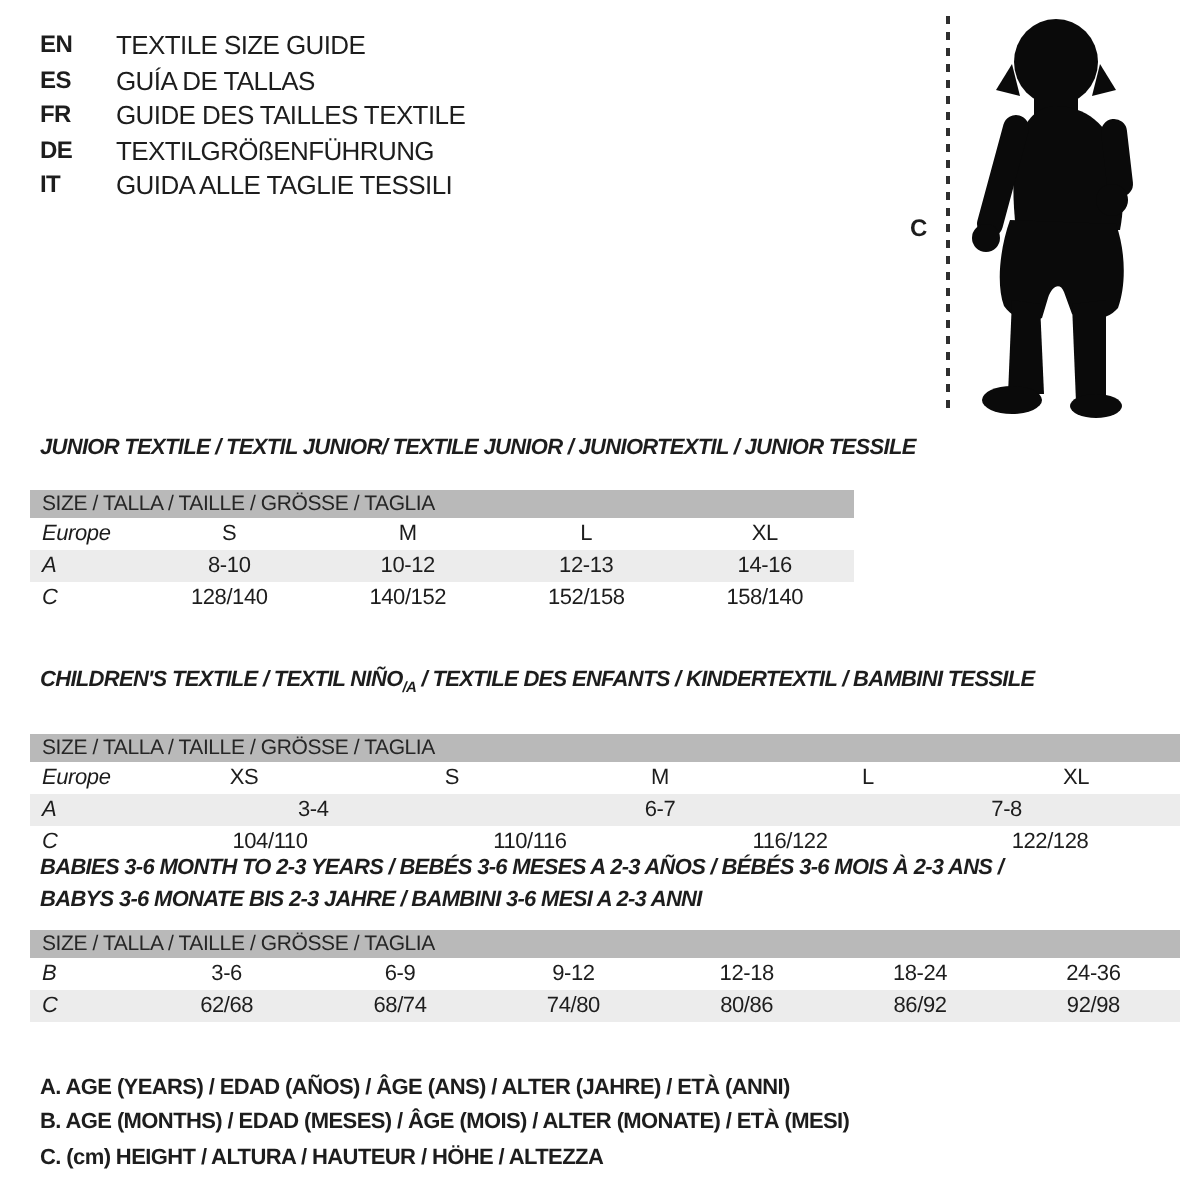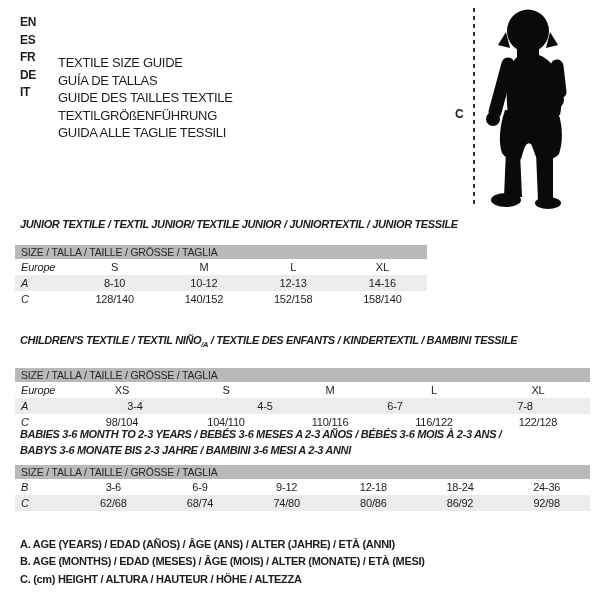--- a/index.html
+++ b/index.html
@@ -14,21 +14,21 @@
     position:relative;
     background:#ffffff;
     font-family:"Liberation Sans","DejaVu Sans",sans-serif;
     color:var(--text);
     overflow:hidden;
   }
   
   .langs{position:absolute;left:20px;top:14px;}
   .lang-row{display:flex;height:17.5px;line-height:17.5px;}
   .lang-code{width:38px;font-size:12px;font-weight:bold;letter-spacing:-0.3px;}
-  .lang-title{font-size:13px;font-weight:normal;letter-spacing:-0.3px;white-space:nowrap;margin-top:40px;}
+  .lang-title{font-size:13px;font-weight:normal;letter-spacing:-0.3px;white-space:nowrap;}
   
   .fig-svg{position:absolute;left:475px;top:0;width:125px;height:220px;}
   .fig-svg .shape{fill:var(--silhouette);}
   .fig-svg .armstroke{stroke:var(--silhouette);stroke-width:13;stroke-linecap:round;}
   .dash-line{
     position:absolute;left:473px;top:8px;width:2px;height:200px;
     background:repeating-linear-gradient(to bottom,#2e2e2e 0 4px,transparent 4px 8px);
   }
   .c-label{position:absolute;left:455px;top:107px;font-size:12px;font-weight:bold;}
   
@@ -144,27 +144,25 @@
           <span class="t-cell t-label">Europe</span>
           <span class="t-cell t-val">XS</span>
           <span class="t-cell t-val">S</span>
           <span class="t-cell t-val">M</span>
           <span class="t-cell t-val">L</span>
           <span class="t-cell t-val">XL</span>
         </div>
         <div class="t-row">
           <span class="t-cell t-label">A</span>
           <span class="t-cell t-val">3-4</span>
-          <span class="t-cell t-val">4-5</span>
           <span class="t-cell t-val">6-7</span>
           <span class="t-cell t-val">7-8</span>
         </div>
         <div class="t-row">
           <span class="t-cell t-label">C</span>
-          <span class="t-cell t-val">98/104</span>
           <span class="t-cell t-val">104/110</span>
           <span class="t-cell t-val">110/116</span>
           <span class="t-cell t-val">116/122</span>
           <span class="t-cell t-val">122/128</span>
         </div>
       </div>
   </div>
 </div>
 
 <div class="section sec3">

